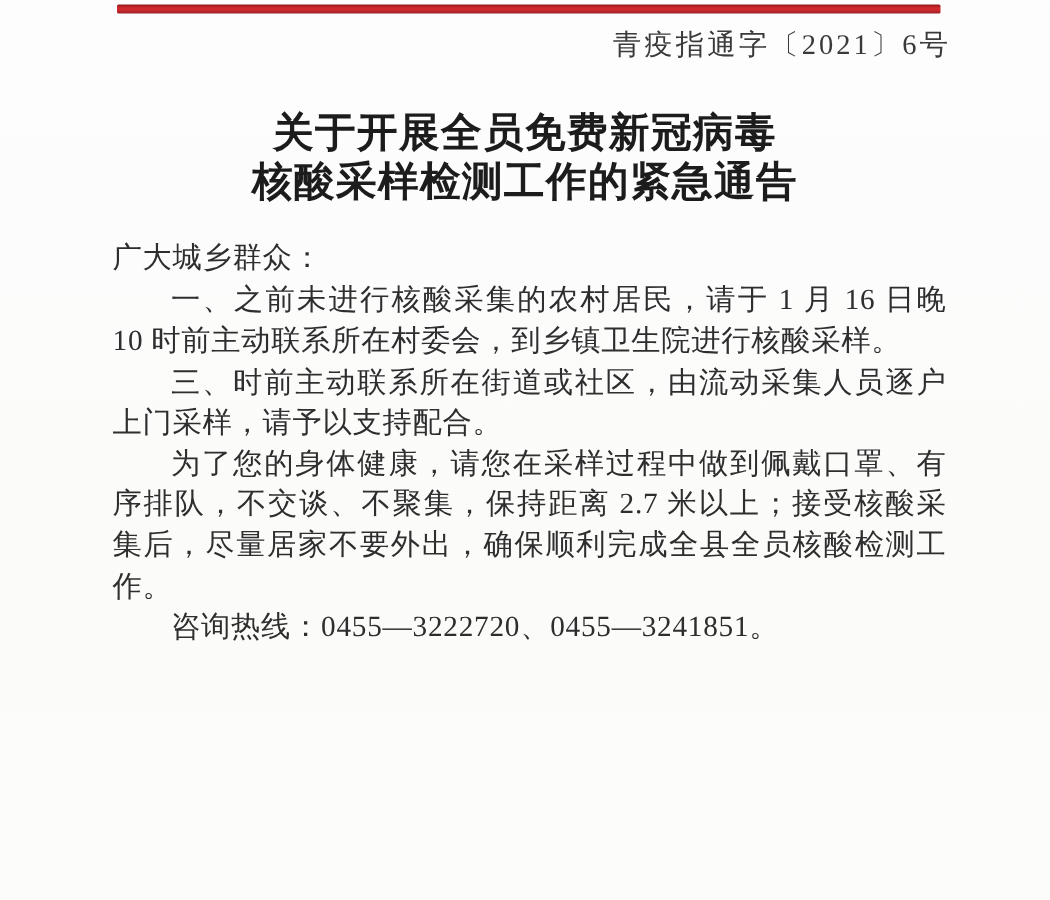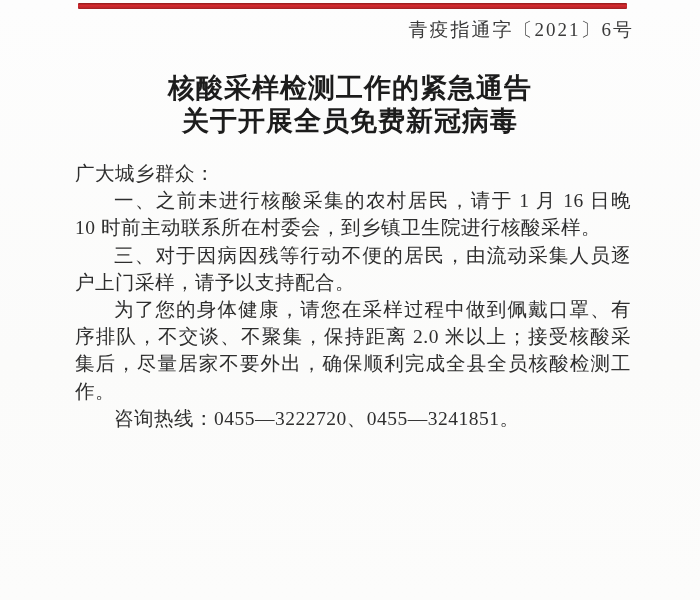--- a/index.html
+++ b/index.html
@@ -49,33 +49,33 @@
     position: absolute;
     top: 160px;
     left: 75px;
     width: 556px;
     font-size: 19.5px;
     line-height: 27.2px;
     text-align: justify;
     color: #2e2e2e;
     letter-spacing: 0.5px;
   }
-  .doc-body p.salutation { text-indent: 0; }
+  .doc-body p.salutation { text-indent: 0; font-family: Liberation Mono, monospace; }
   .doc-body p.para { text-indent: 2em; }
 </style>
 </head>
 <body>
 
 <div class="page">
   <div class="red-rule"></div>
   <div class="doc-number">青疫指通字〔2021〕6号</div>
   <h1 class="title">
+    <span class="title-line">关于开展全员免费新冠病毒</span>
     <span class="title-line">核酸采样检测工作的紧急通告</span>
-    <span class="title-line">关于开展全员免费新冠病毒</span>
   </h1>
   <div class="doc-body">
     <p class="salutation">广大城乡群众：</p>
     <p class="para">一、之前未进行核酸采集的农村居民，请于 1 月 16 日晚 10 时前主动联系所在村委会，到乡镇卫生院进行核酸采样。</p>
-    <p class="para">三、对于因病因残等行动不便的居民，由流动采集人员逐户上门采样，请予以支持配合。</p>
-    <p class="para">为了您的身体健康，请您在采样过程中做到佩戴口罩、有序排队，不交谈、不聚集，保持距离 2.0 米以上；接受核酸采集后，尽量居家不要外出，确保顺利完成全县全员核酸检测工作。</p>
+    <p class="para">三、时前主动联系所在街道或社区，由流动采集人员逐户上门采样，请予以支持配合。</p>
+    <p class="para">为了您的身体健康，请您在采样过程中做到佩戴口罩、有序排队，不交谈、不聚集，保持距离 2.7 米以上；接受核酸采集后，尽量居家不要外出，确保顺利完成全县全员核酸检测工作。</p>
     <p class="para">咨询热线：0455—3222720、0455—3241851。</p>
   </div>
 </div>
 
 </body></html>

